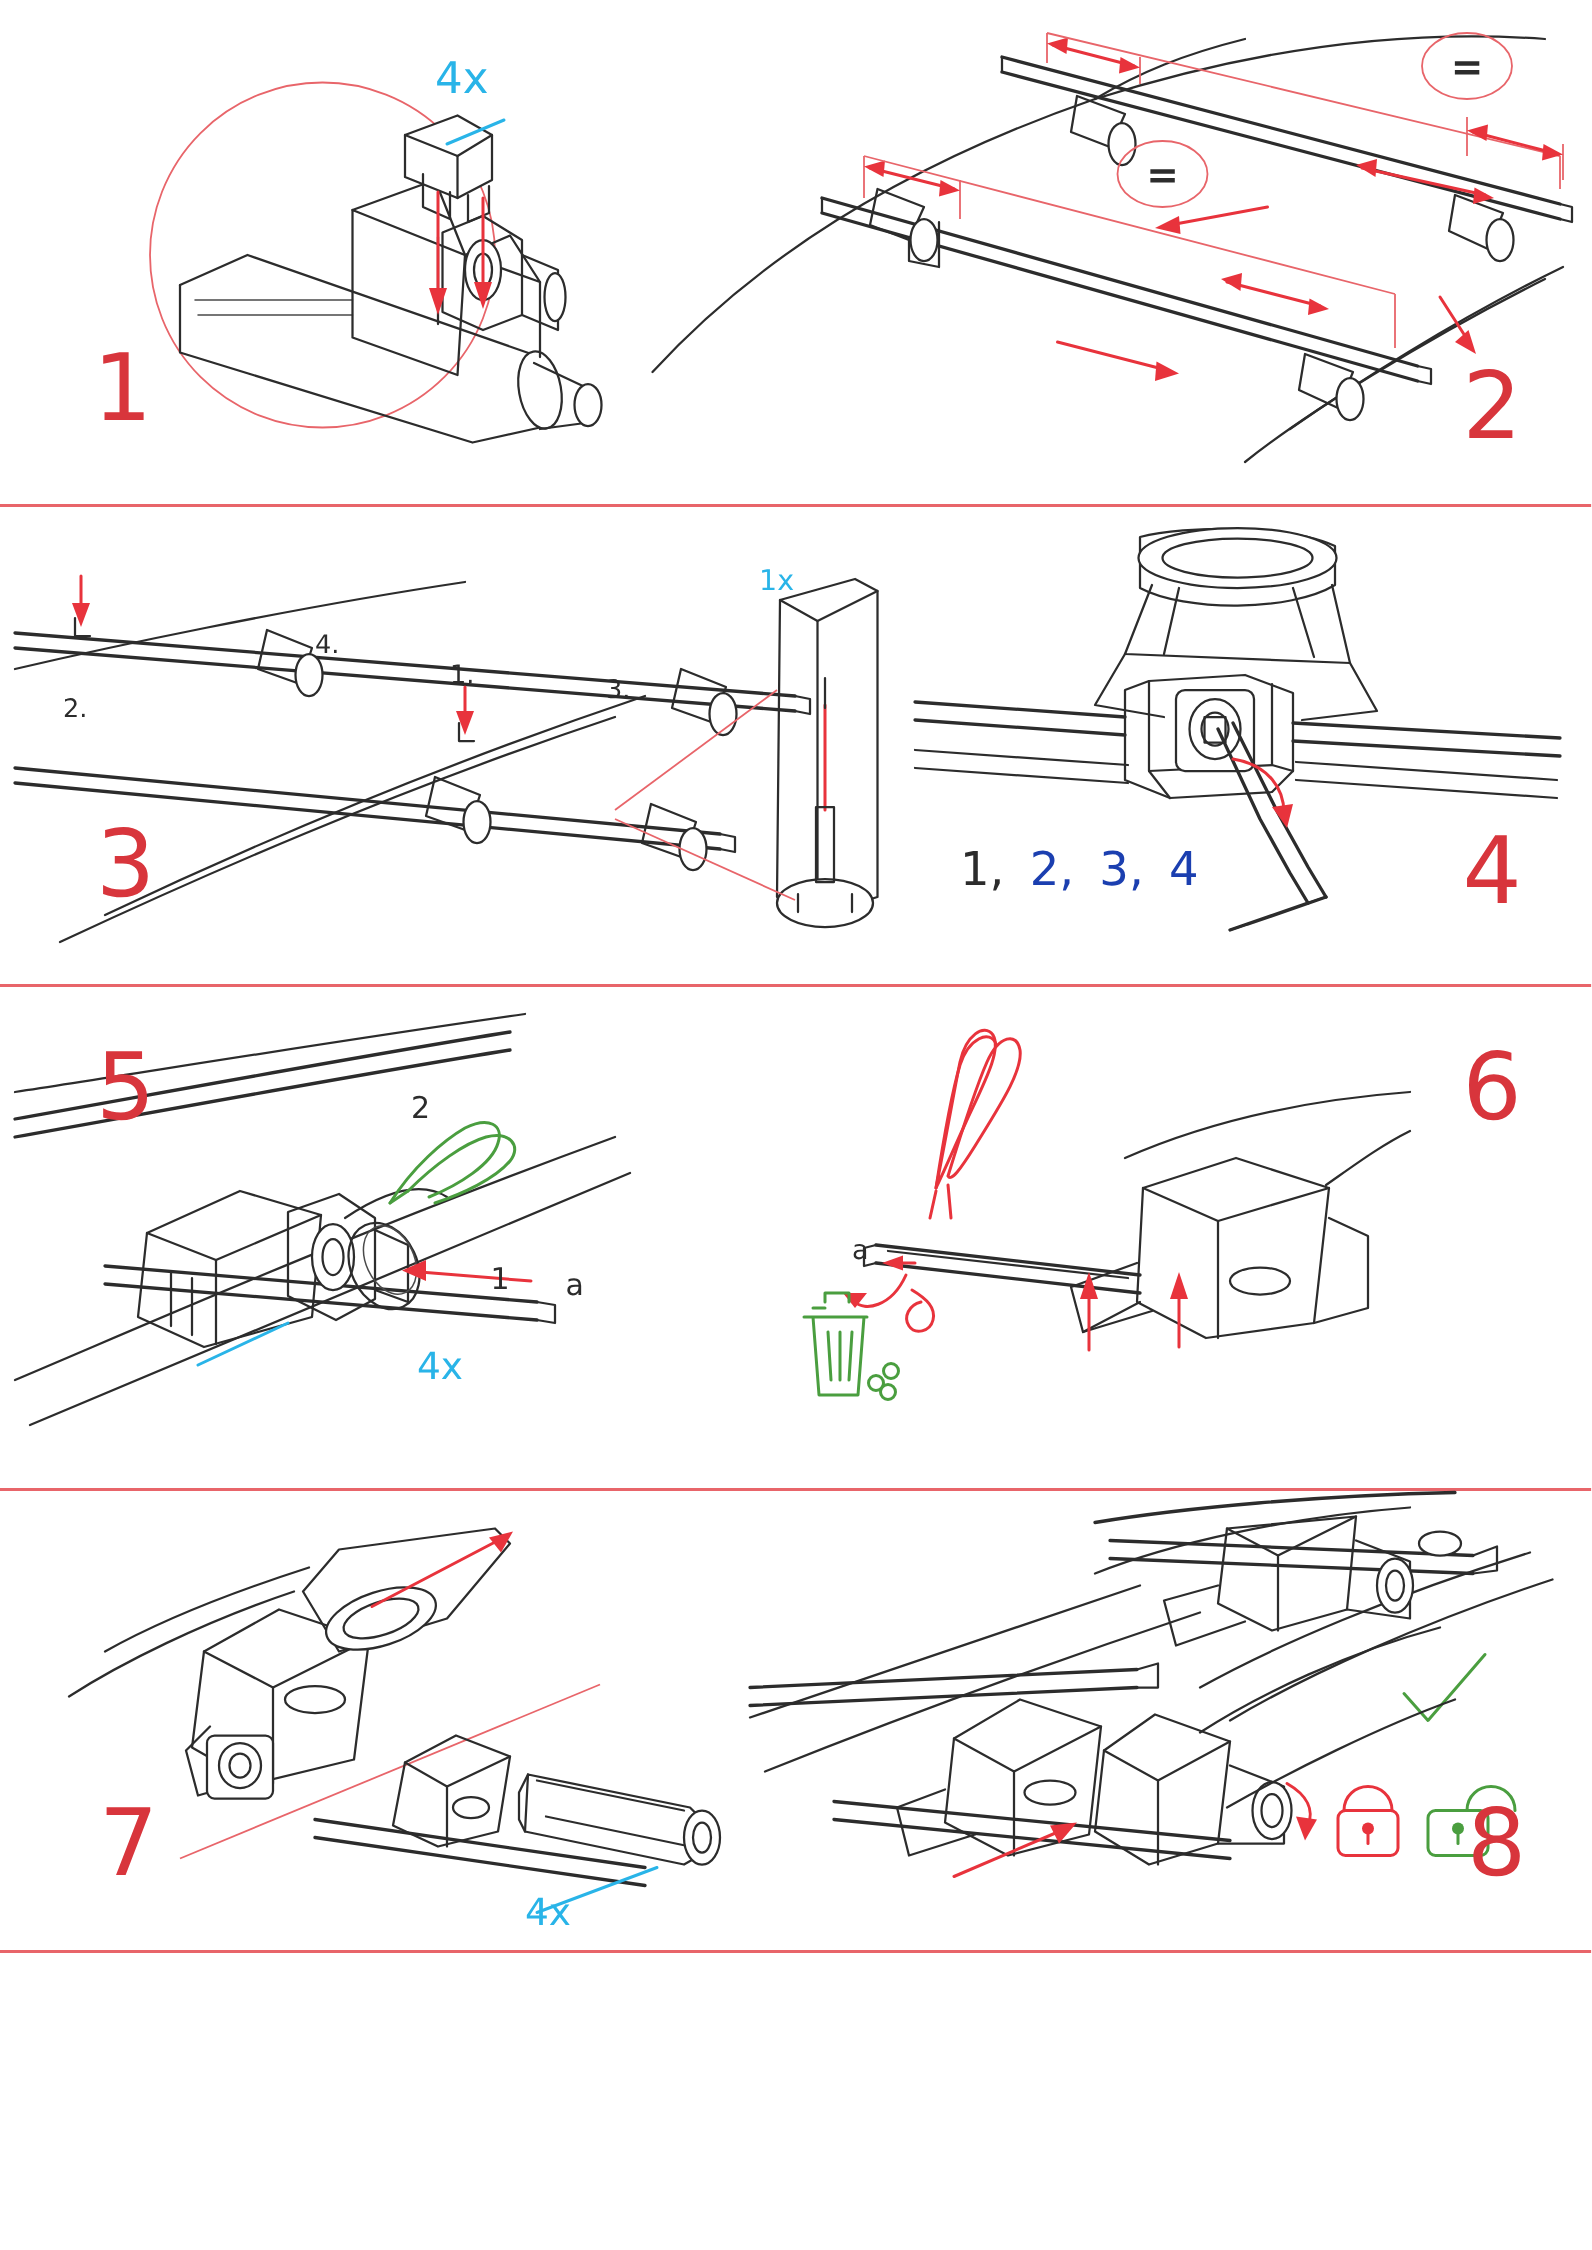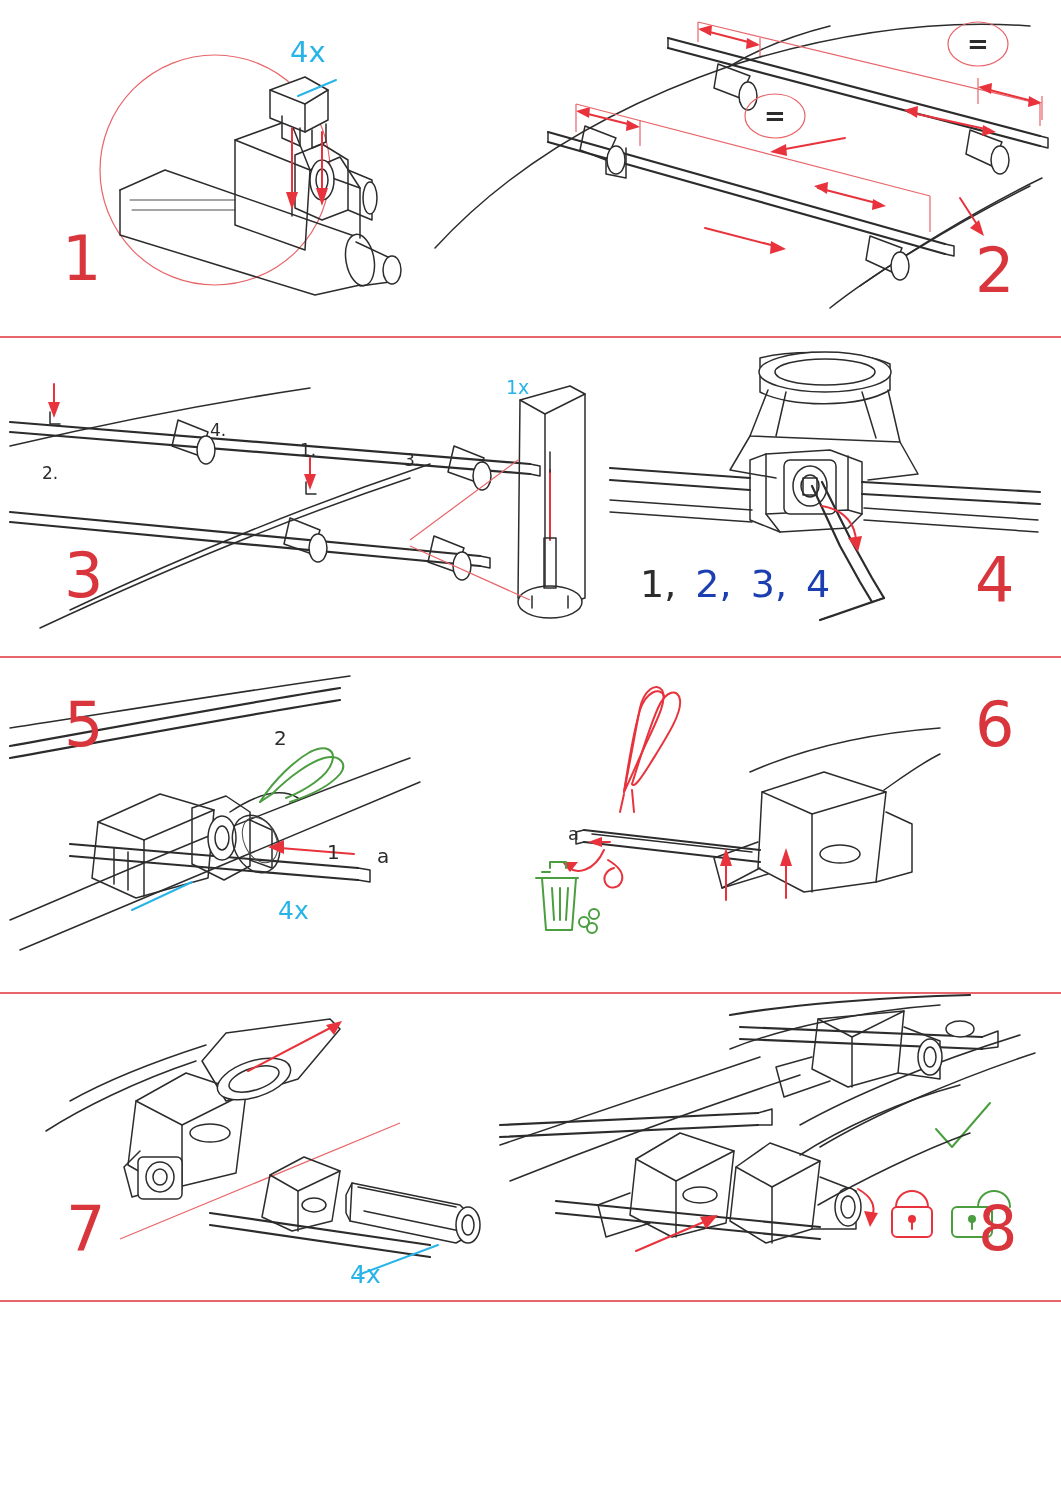--- a/index.html
+++ b/index.html
@@ -261,21 +261,21 @@
       <path class="ln-th" d="M212,136 L240,196 L260,232 L272,252"></path>
       <path class="ln-th" d="M222,132 L252,192 L272,228 L284,248"></path>
       <path class="ln" d="M272,252 L284,248"></path>
       <path class="ln-th" d="M272,252 L220,270 M284,248 L232,266"></path>
       <path class="ln" d="M220,270 L232,266"></path>
 
       <path class="red" d="M222,156 C246,160 256,176 256,192"></path>
       <path class="redf" d="M258,202 L248,188 L262,186 Z"></path>
     </svg>
   </div>
-  <div class="lbl" style="left:640px; top:565px; font-size:38px;">
+  <div class="lbl" style="left:640px; top:565px; font-size:31px;">
     <span class="lbl-dark" style="position:static;">1,</span>
     <span class="lbl-blue" style="position:static; margin-left:7px;">2,</span>
     <span class="lbl-blue" style="position:static; margin-left:7px;">3,</span>
     <span class="lbl-blue" style="position:static; margin-left:7px;">4</span>
   </div>
   <div class="stepnum" style="left:975px; top:550px;">4</div>
 
   <div class="panel" style="left:10px; top:672px; width:420px; height:310px;">
     <svg width="420" height="310" viewBox="0 0 420 310">
 

